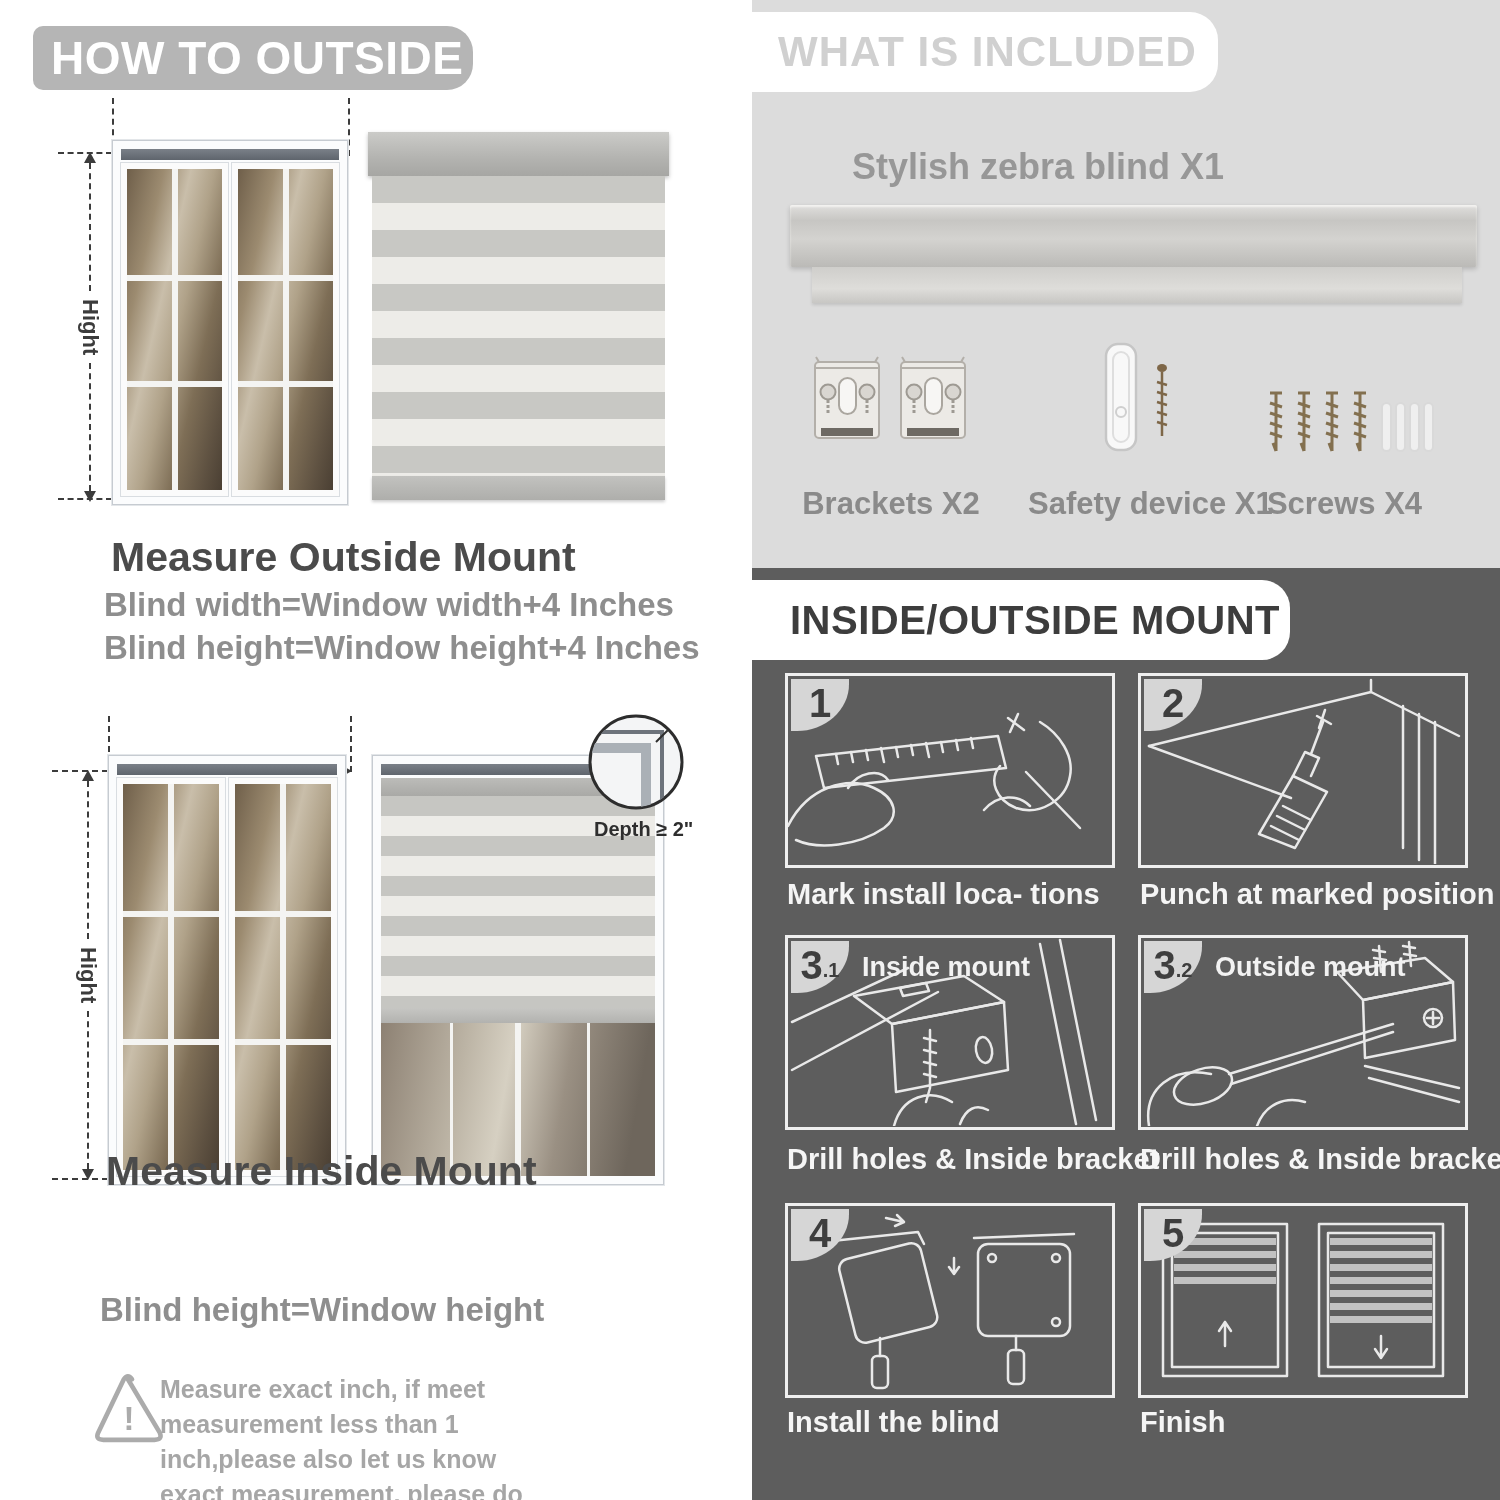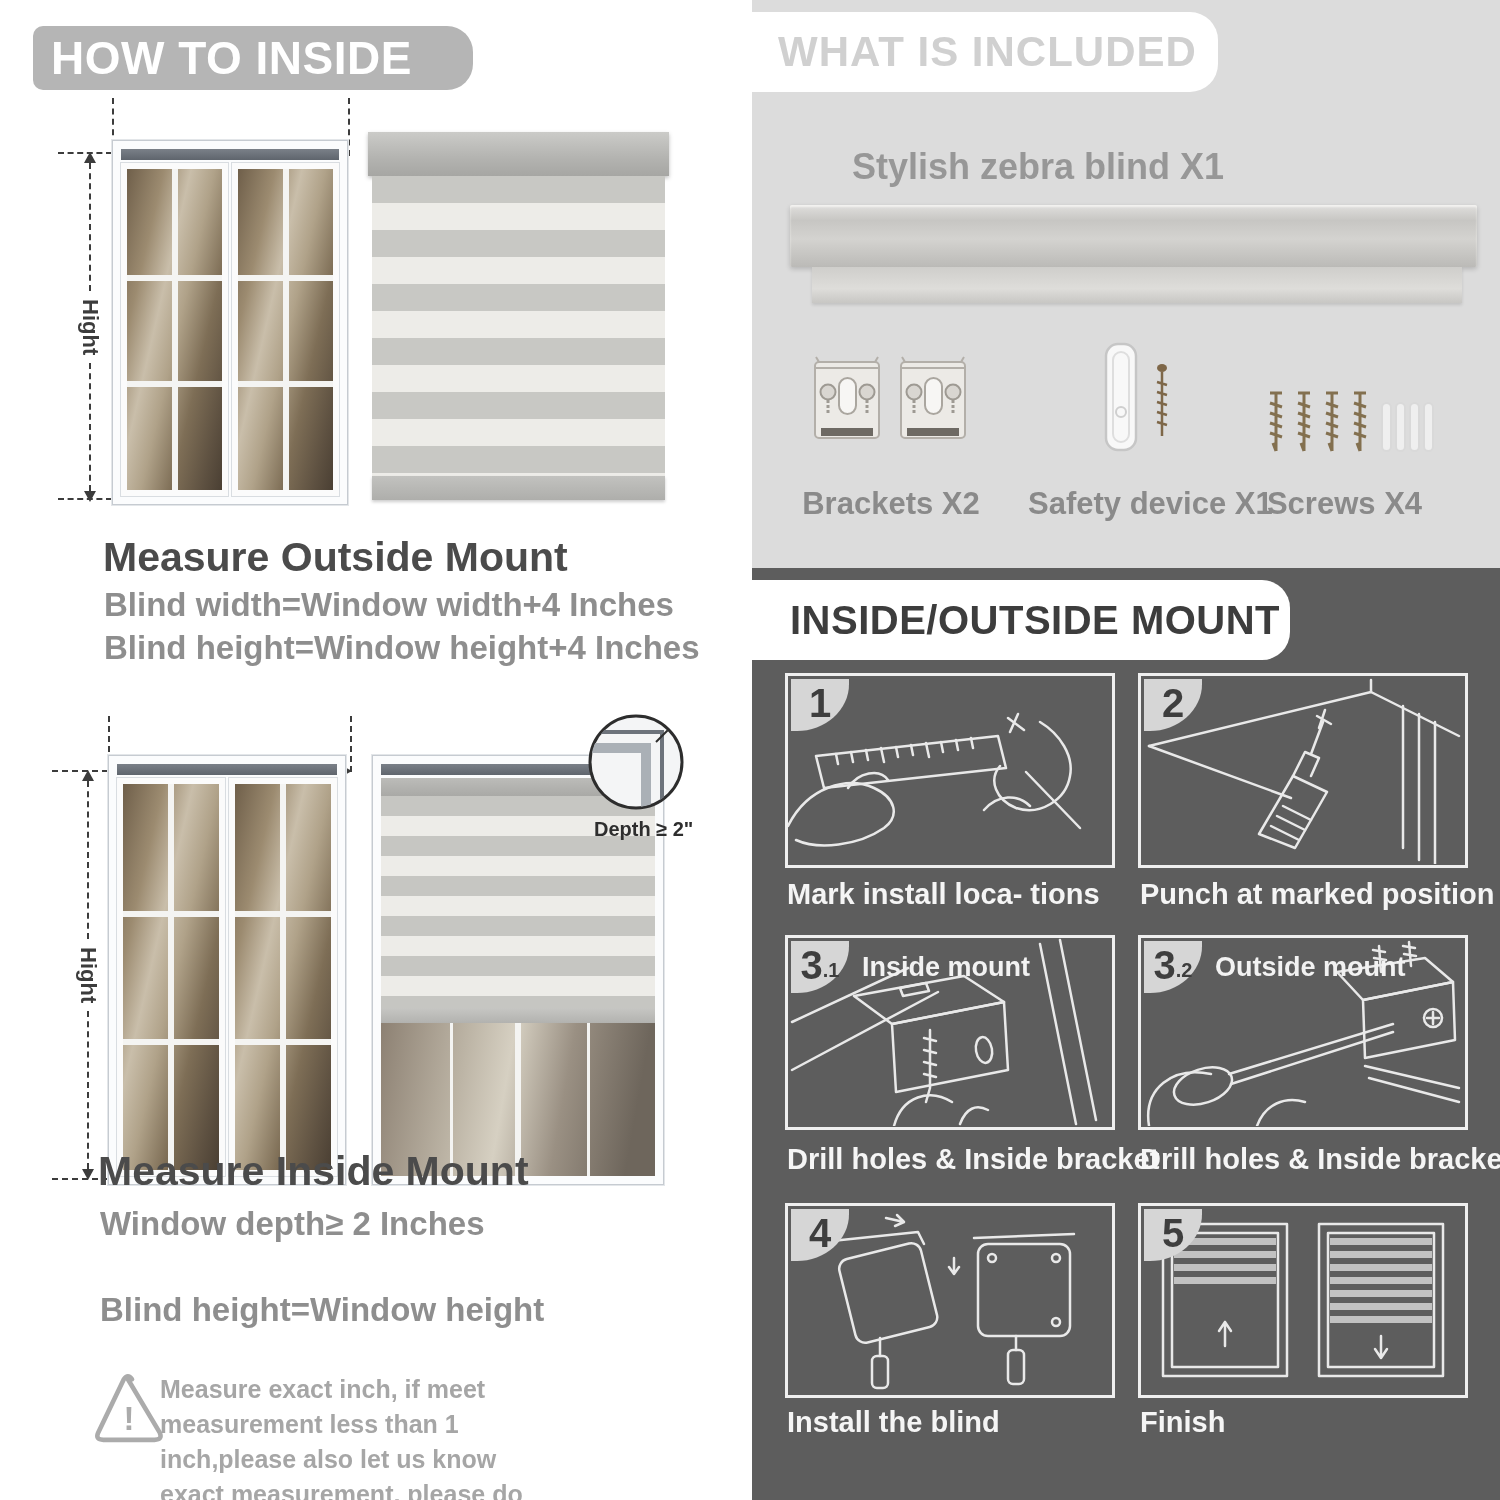--- a/index.html
+++ b/index.html
@@ -50,21 +50,21 @@
   .fabric{flex:1;background:repeating-linear-gradient(180deg,#c8c8c4 0 27px,#edece8 27px 54px);}
   .railbar{height:24px;background:linear-gradient(180deg,#c2c2bf,#aeaeab);box-shadow:0 2px 3px rgba(0,0,0,.2);}
   .inblind{flex:1;display:flex;flex-direction:column;}
   .cassette2{height:18px;background:linear-gradient(180deg,#bcbcb9,#a9a9a6);}
   .fabric2{height:212px;background:repeating-linear-gradient(180deg,#c6c6c2 0 20px,#edece8 20px 40px);}
   .rail2{height:15px;background:linear-gradient(180deg,#c6c6c3,#b2b2af);}
   .lower{flex:1;position:relative;}
   .q25{left:25%;} .q75{left:75%;}
 
   
-  .sec-title{position:absolute;font-size:41px;font-weight:bold;color:#4b4b4b;white-space:nowrap;}
+  .sec-title{position:absolute;font-size:41px;font-weight:bold;color:#4b4b4b;white-space:nowrap;margin-left:8px;}
   .formula{position:absolute;font-size:33px;font-weight:bold;color:#8e8e8e;white-space:nowrap;}
   .depth-label{position:absolute;font-size:20px;font-weight:bold;color:#2e2e2e;white-space:nowrap;}
   .note-text{position:absolute;font-size:25px;font-weight:600;color:#a6a6a6;line-height:1.4;}
   .product-label{position:absolute;font-size:36px;font-weight:bold;color:#979797;text-align:left;}
   .item-label{position:absolute;font-size:31px;font-weight:bold;color:#8a8a8a;text-align:center;white-space:nowrap;}
 
   
   .step-panel{position:absolute;width:324px;height:189px;border:3px solid #efefef;background:#5d5d5d;}
   .badge{position:absolute;left:3px;top:3px;width:58px;height:52px;background:#d6d6d6;
     border-radius:0 0 90% 0;display:flex;align-items:flex-start;justify-content:center;}
@@ -82,21 +82,21 @@
     border-radius:2px;box-shadow:0 2px 5px rgba(0,0,0,.18), inset 0 2px 2px #f3f2f0;}
   .headrail-bottom{position:absolute;background:linear-gradient(180deg,#cfcecb,#dedddA 60%,#c8c7c4);
     box-shadow:0 2px 3px rgba(0,0,0,.12);}
 </style>
 </head>
 <body>
 
 <div id="canvas">
 
   <div class="hdr-box" style="left:33px;top:26px;width:422px;height:64px">
-    <span>HOW TO INSIDE</span>
+    <span>HOW TO OUTSIDE</span>
   </div>
 
   <div class="vtick" style="left:112px;top:98px;height:58px"></div>
   <div class="vtick" style="left:348px;top:98px;height:58px"></div>
   <div class="warrow" style="left:112px;top:112px;width:238px">
     <span class="tri-l"></span>
     <span class="dash"></span>
     <span class="wlabel">Width</span>
     <span class="dash"></span>
     <span class="tri-r"></span>
@@ -209,21 +209,20 @@
       <g clip-path="url(#magclip)">
         <path d="M6,36 H60 V96" stroke="#aab0b6" stroke-width="10" fill="none"></path>
         <path d="M0,20 H76 V96" stroke="#6d737b" stroke-width="4" fill="none"></path>
         <path d="M70,30 L88,12" stroke="#2d2d2d" stroke-width="2" fill="none"></path>
       </g>
     </svg>
   </div>
   <div class="depth-label" style="left:594px;top:818px">Depth ≥ 2"</div>
 
   <div class="sec-title" style="left:98px;top:1148px">Measure Inside Mount</div>
-  <div class="formula" style="left:100px;top:1205px">Window depth≥ 2 Inches</div>
   <div class="formula" style="left:100px;top:1291px">Blind height=Window height</div>
 
   <div class="abs" style="left:92px;top:1372px;width:78px;height:80px">
     <svg viewBox="0 0 76 70" width="78" height="72">
       <path d="M35,7 L66,59 Q69,66 61,66 L11,66 Q3,66 6,59 L31,7 Q35,1 39,7 Z" fill="none" stroke="#ababab" stroke-width="4.5" stroke-linejoin="round"></path>
       <text x="36" y="56" text-anchor="middle" font-size="32" font-weight="bold" fill="#ababab" font-family="Liberation Sans, sans-serif">!</text>
     </svg>
   </div>
   <div class="note-text" style="left:160px;top:1372px;width:380px">Measure exact inch, if meet measurement less than 1 inch,please also let us know exact measurement, please do not leave it</div>
 

